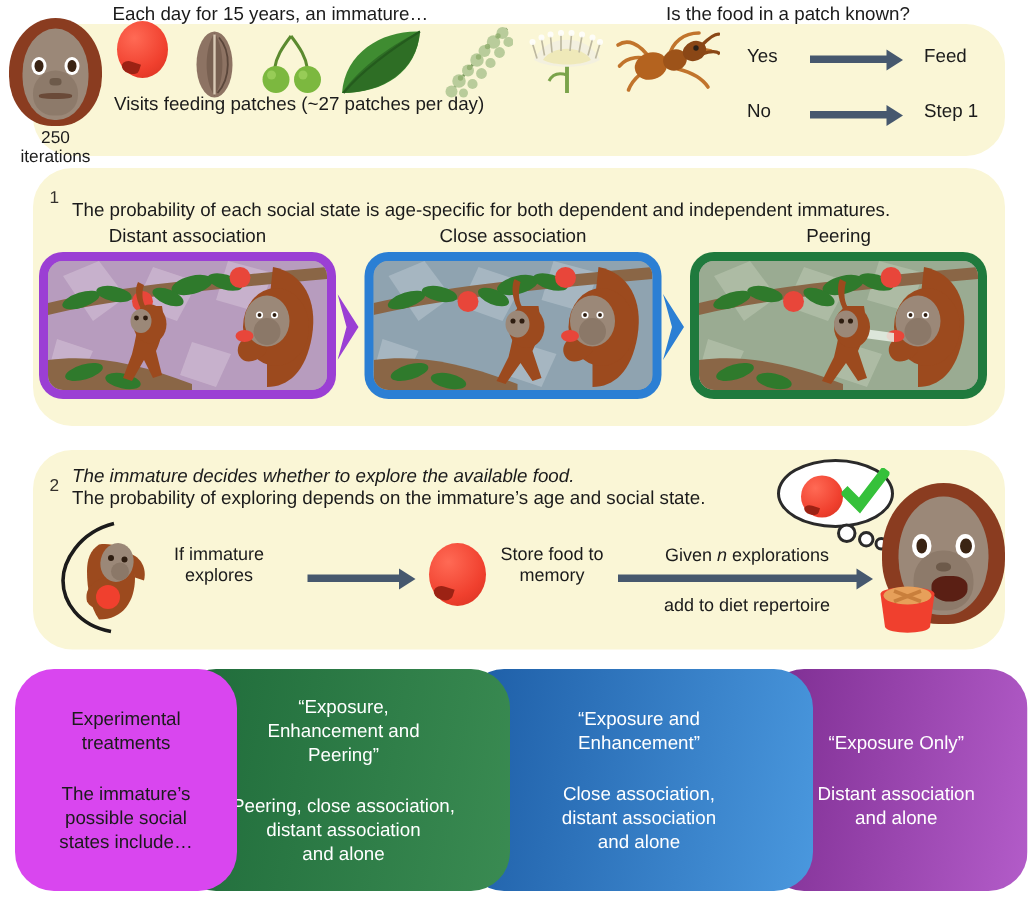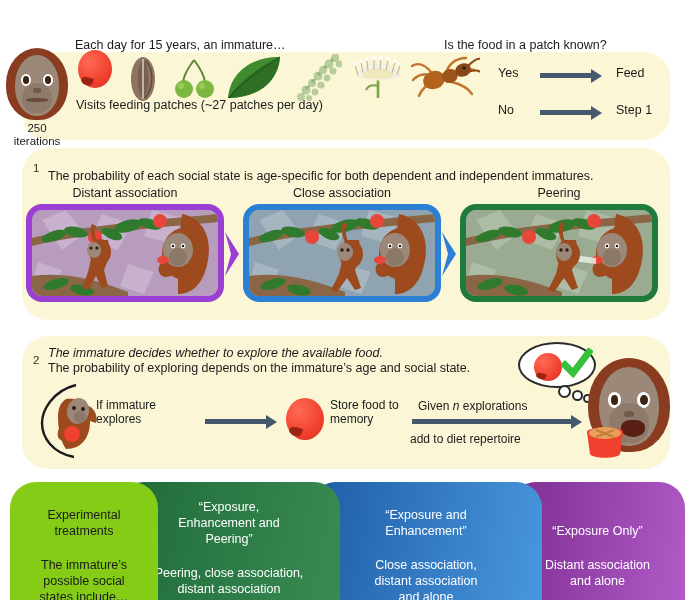--- a/index.html
+++ b/index.html
@@ -4,21 +4,21 @@
 <style>
   * { box-sizing: border-box; margin: 0; padding: 0; }
   body {
     width: 685px; height: 600px;
     background: #ffffff;
     font-family: "Liberation Sans", sans-serif;
     color: #1b1b1b;
     position: relative;
     overflow: hidden;
   }
-  .fig { position: absolute; inset: 0; margin-top: 36px; }
+  .fig { position: absolute; inset: 0; }
 
   
   .panel {
     position: absolute;
     background: #faf6d6;
     border-radius: 26px;
   }
 
   
   #top-panel { left: 22px; top: 16px; width: 648px; height: 88px; }
@@ -131,20 +131,21 @@
     position: absolute; inset: 6px; border-radius: 10px; overflow: hidden;
   }
   .ss-chevron {
     position: absolute; width: 16px; height: 44px;
   }
   .ss-chevron svg { display: block; }
 
   
   .flow-text {
     position: absolute; font-size: 12px; line-height: 14px;
+    text-align: center;
   }
 
   
   #thought-bubble {
     position: absolute; left: 518px; top: 306px;
     width: 78px; height: 46px;
     background: #ffffff; border: 2px solid #2a2a2a;
     border-radius: 50%;
   }
   .tdot {
@@ -161,21 +162,21 @@
     justify-content: center;
     text-align: center;
   }
   .treat .tt-title {
     font-size: 12.5px; line-height: 16px; white-space: pre-line;
   }
   .treat .tt-body {
     font-size: 12.5px; line-height: 16px; white-space: pre-line;
     margin-top: 18px;
   }
-  #treat-0 { left: 0; width: 148px; background: #84cc16; color: #1b1b1b; z-index: 4; }
+  #treat-0 { left: 0; width: 148px; background: #d946ef; color: #1b1b1b; z-index: 4; }
   #treat-1 { left: 108px; width: 222px; background: linear-gradient(100deg,#1f6b3a 0%,#3a8b52 100%); color: #ffffff; z-index: 3; }
   #treat-2 { left: 300px; width: 232px; background: linear-gradient(100deg,#1d5da6 0%,#4a98de 100%); color: #ffffff; z-index: 2; }
   #treat-3 { left: 500px; width: 175px; background: linear-gradient(100deg,#7d2d91 0%,#b35cc9 100%); color: #ffffff; z-index: 1; }
 </style>
 </head>
 <body>
 
 <div class="fig">
 
   <div class="panel" id="top-panel"></div>

